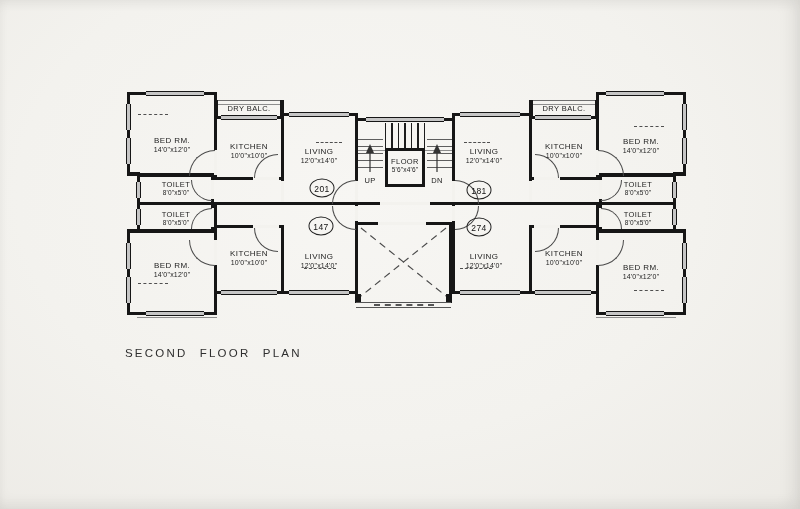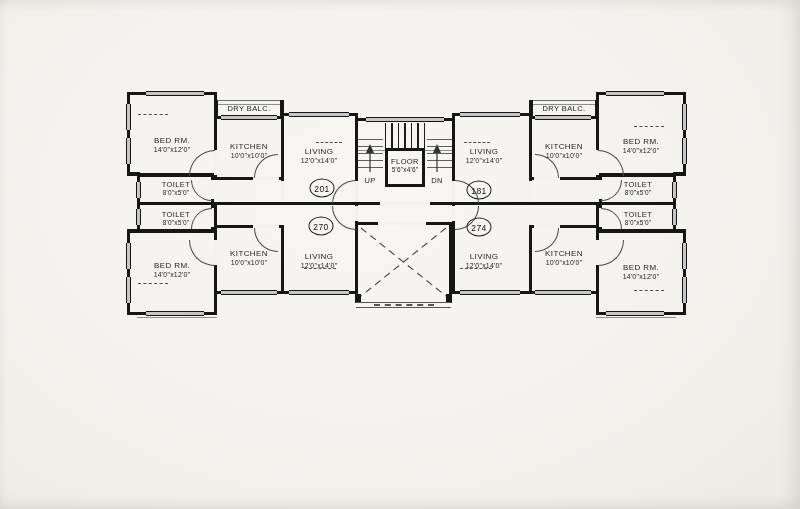--- a/index.html
+++ b/index.html
@@ -254,23 +254,24 @@
   </div>
   <div class="lbl" style="left:641px;top:272px">
     <div>BED RM.</div>
     <div class="d">14'0"x12'0"</div>
   </div>
 
   <div class="unum" style="left:322px;top:188px">
     <span>201</span>
   </div>
   <div class="unum" style="left:321px;top:226px">
-    <span>270</span>
+    <span>147</span>
   </div>
   <div class="unum" style="left:479px;top:190px">
     <span>181</span>
   </div>
   <div class="unum" style="left:479px;top:227px">
     <span>274</span>
   </div>
 
+  <div class="title" style="left:125px;top:347px">SECOND FLOOR PLAN</div>
 
 </div>
 
 </body></html>

